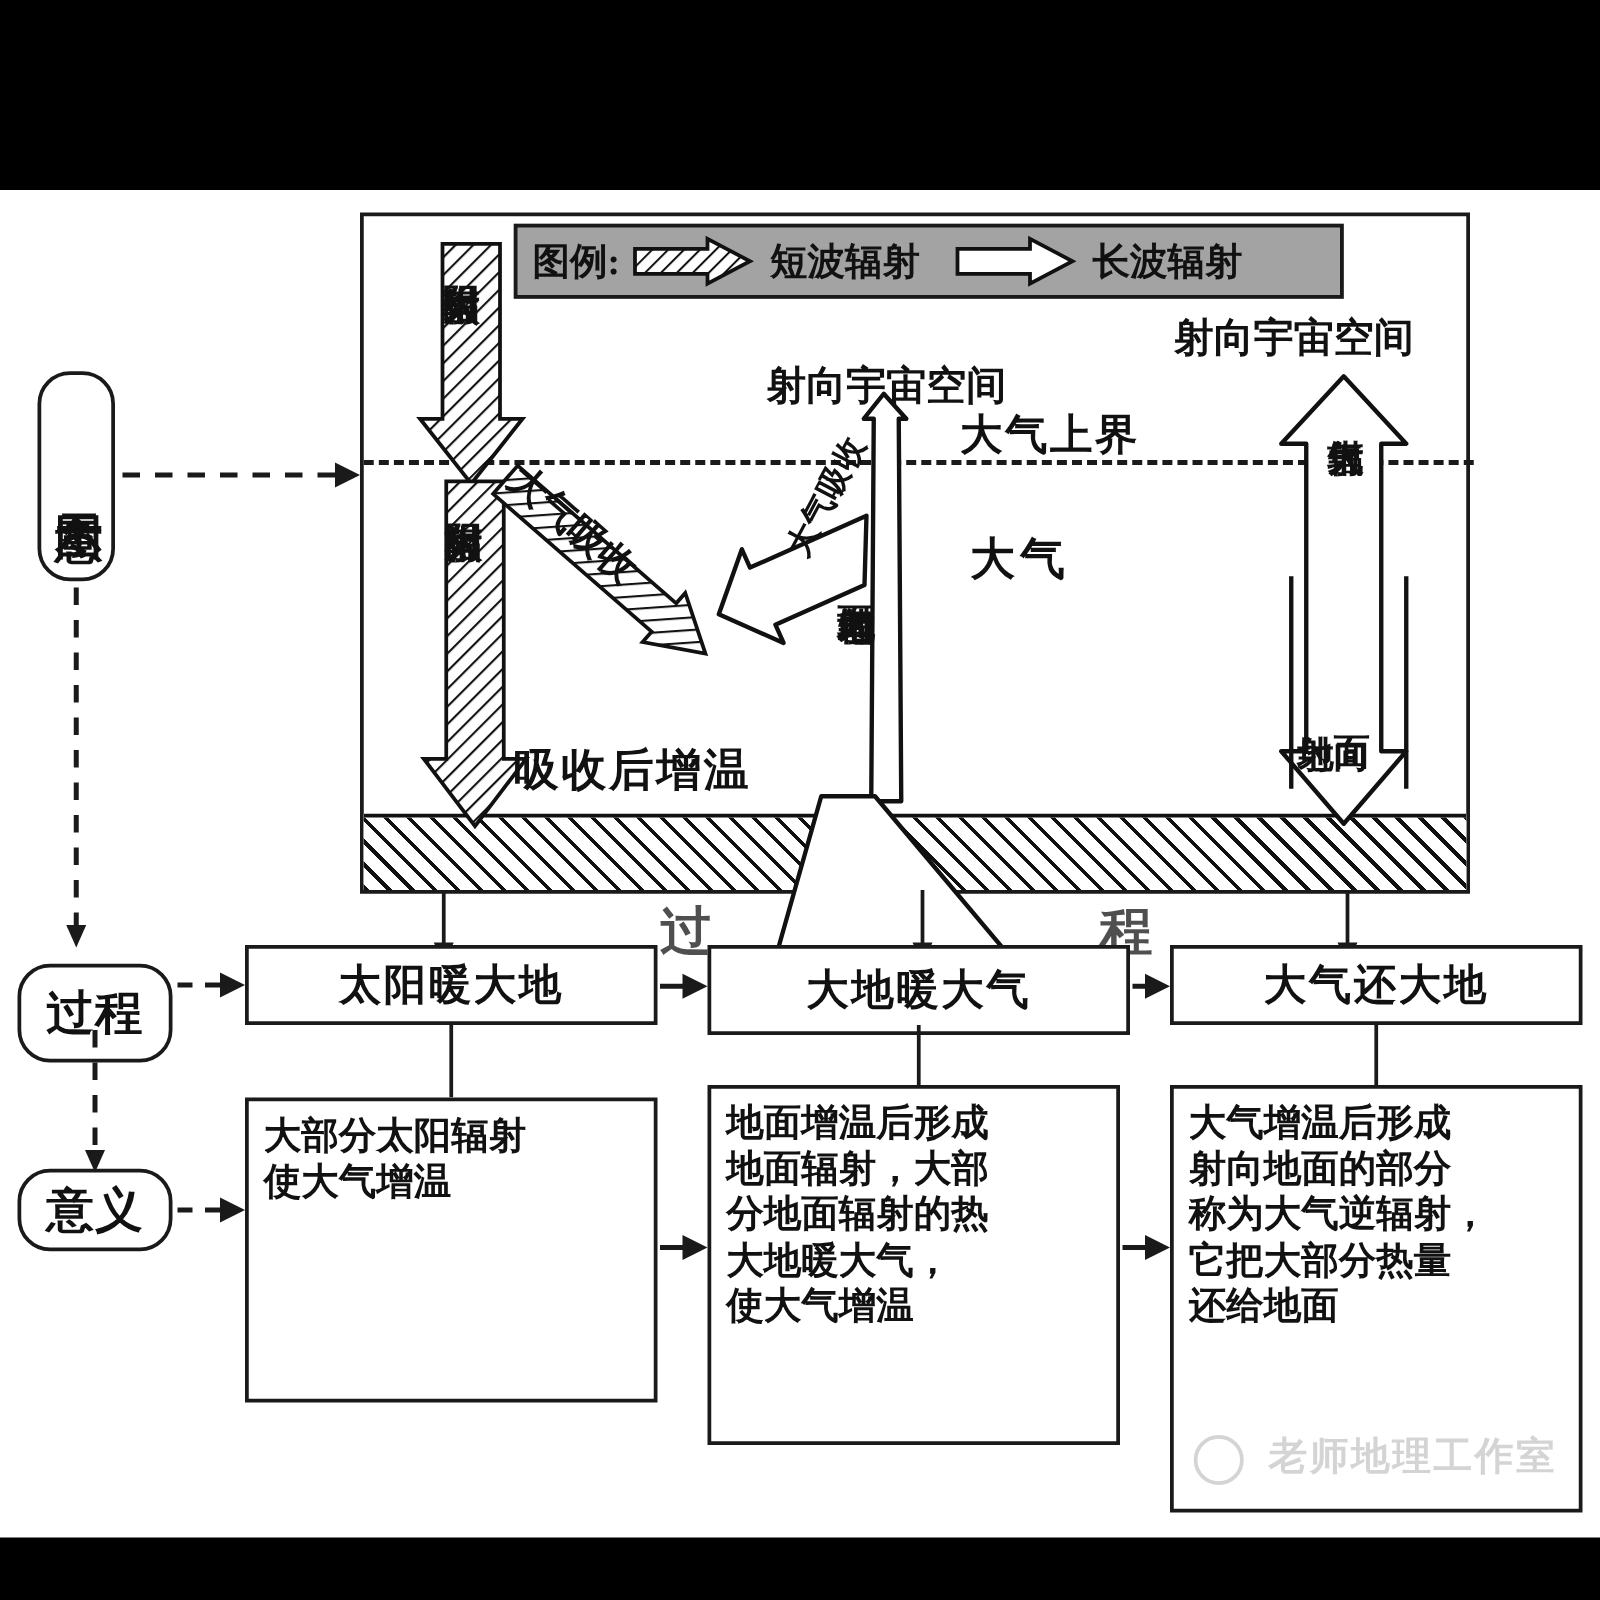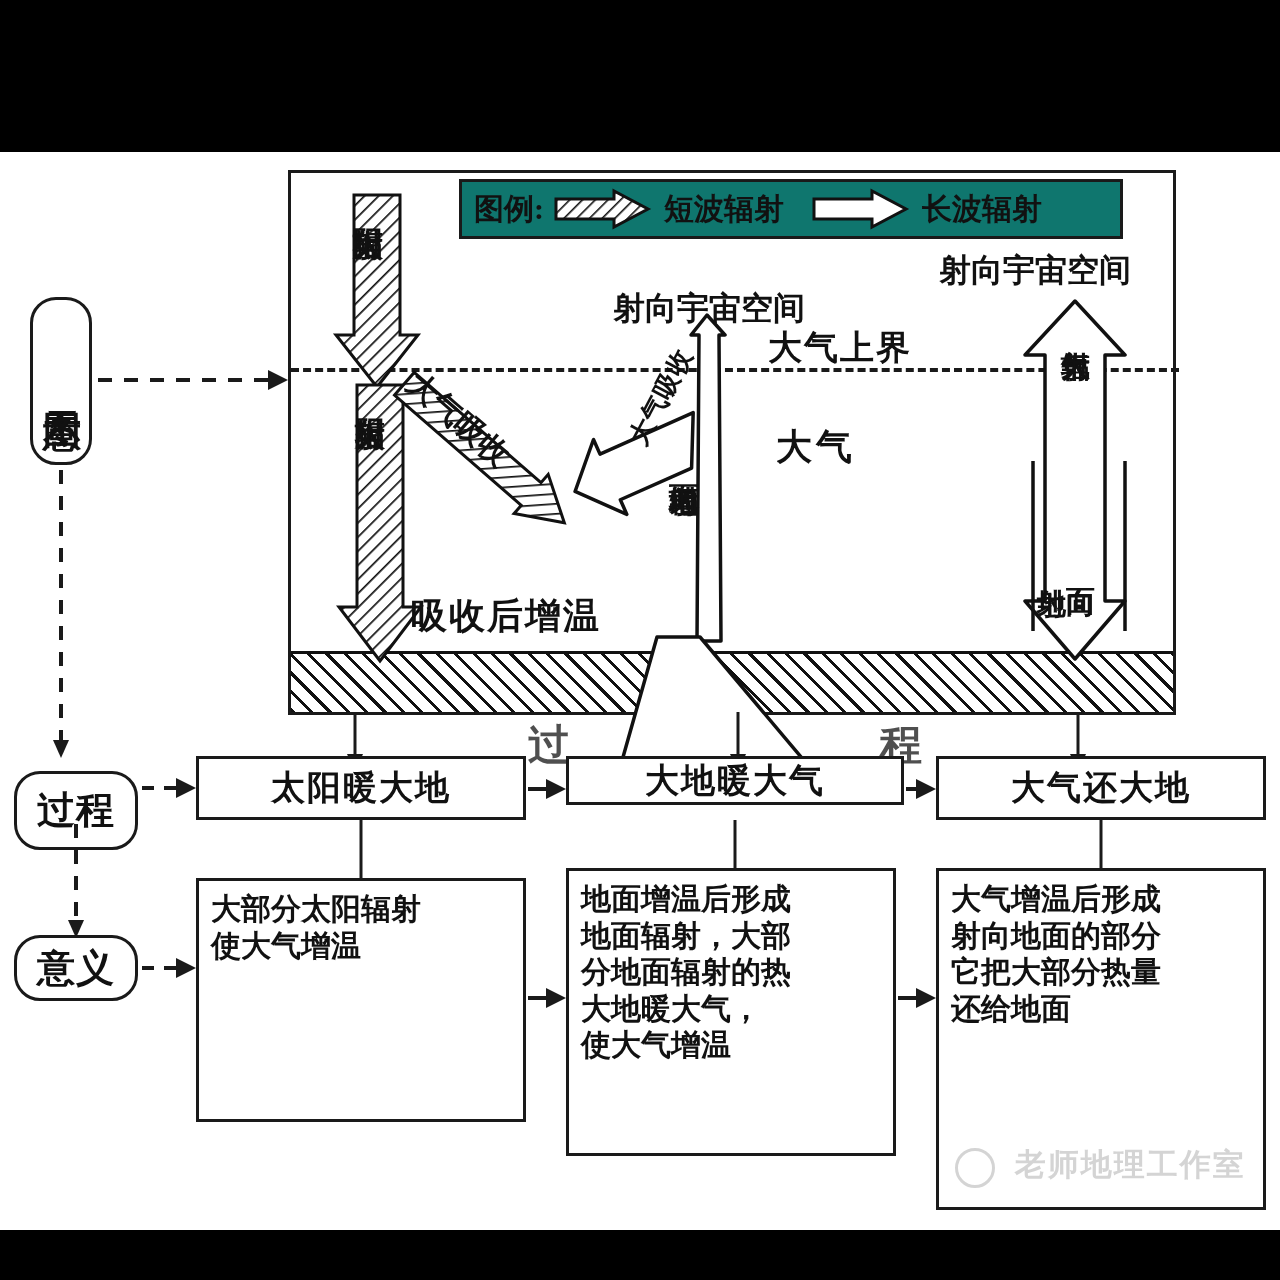--- a/index.html
+++ b/index.html
@@ -63,26 +63,25 @@
   }
 
   .legend-box {
     position: absolute;
     left: 120px;
     top: 6px;
     width: 664px;
     height: 60px;
     border: 3px solid #1a1a1a;
     box-sizing: border-box;
-    background: #0f766e;
+    background: #a3a3a3;
     display: flex;
     align-items: center;
     padding-left: 12px;
     gap: 10px;
-    margin-left: 48px;
   }
   .legend-label {
     font-size: 30px;
     font-weight: 700;
     color: #111;
     white-space: nowrap;
   }
   .legend-text {
     font-size: 30px;
     font-weight: 700;
@@ -340,21 +339,21 @@
       <polygon points="355,60 347,42 363,42" fill="#1a1a1a"></polygon>
       <line x1="738" y1="0" x2="738" y2="48" stroke="#1a1a1a" stroke-width="3"></line>
       <polygon points="738,60 730,42 746,42" fill="#1a1a1a"></polygon>
       <line x1="1078" y1="0" x2="1078" y2="48" stroke="#1a1a1a" stroke-width="3"></line>
       <polygon points="1078,60 1070,42 1086,42" fill="#1a1a1a"></polygon>
     </svg>
 
     <div class="pbox" style="left:196px; top:604px; width:330px; height:64px;">
       <span>太阳暖大地</span>
     </div>
-    <div class="pbox" style="left:566px; top:604px; width:338px; height:49px;">
+    <div class="pbox" style="left:566px; top:604px; width:338px; height:72px;">
       <span>大地暖大气</span>
     </div>
     <div class="pbox" style="left:936px; top:604px; width:330px; height:64px;">
       <span>大气还大地</span>
     </div>
 
     <svg class="abs" style="left:0; top:604px; width:1280px; height:66px;">
       <line x1="528" y1="33" x2="552" y2="33" stroke="#1a1a1a" stroke-width="4"></line>
       <polygon points="566,33 546,23 546,43" fill="#1a1a1a"></polygon>
       <line x1="906" y1="33" x2="922" y2="33" stroke="#1a1a1a" stroke-width="4"></line>
@@ -376,20 +375,21 @@
       <div>地面增温后形成</div>
       <div>地面辐射，大部</div>
       <div>分地面辐射的热</div>
       <div>大地暖大气，</div>
       <div>使大气增温</div>
     </div>
 
     <div class="mbox" style="left:936px; top:716px; width:330px; height:342px;">
       <div>大气增温后形成</div>
       <div>射向地面的部分</div>
+      <div>称为大气逆辐射，</div>
       <div>它把大部分热量</div>
       <div>还给地面</div>
     </div>
 
     <svg class="abs" style="left:0; top:820px; width:1280px; height:60px;">
       <line x1="528" y1="26" x2="552" y2="26" stroke="#1a1a1a" stroke-width="4"></line>
       <polygon points="566,26 546,16 546,36" fill="#1a1a1a"></polygon>
       <line x1="898" y1="26" x2="920" y2="26" stroke="#1a1a1a" stroke-width="4"></line>
       <polygon points="936,26 916,16 916,36" fill="#1a1a1a"></polygon>
     </svg>

